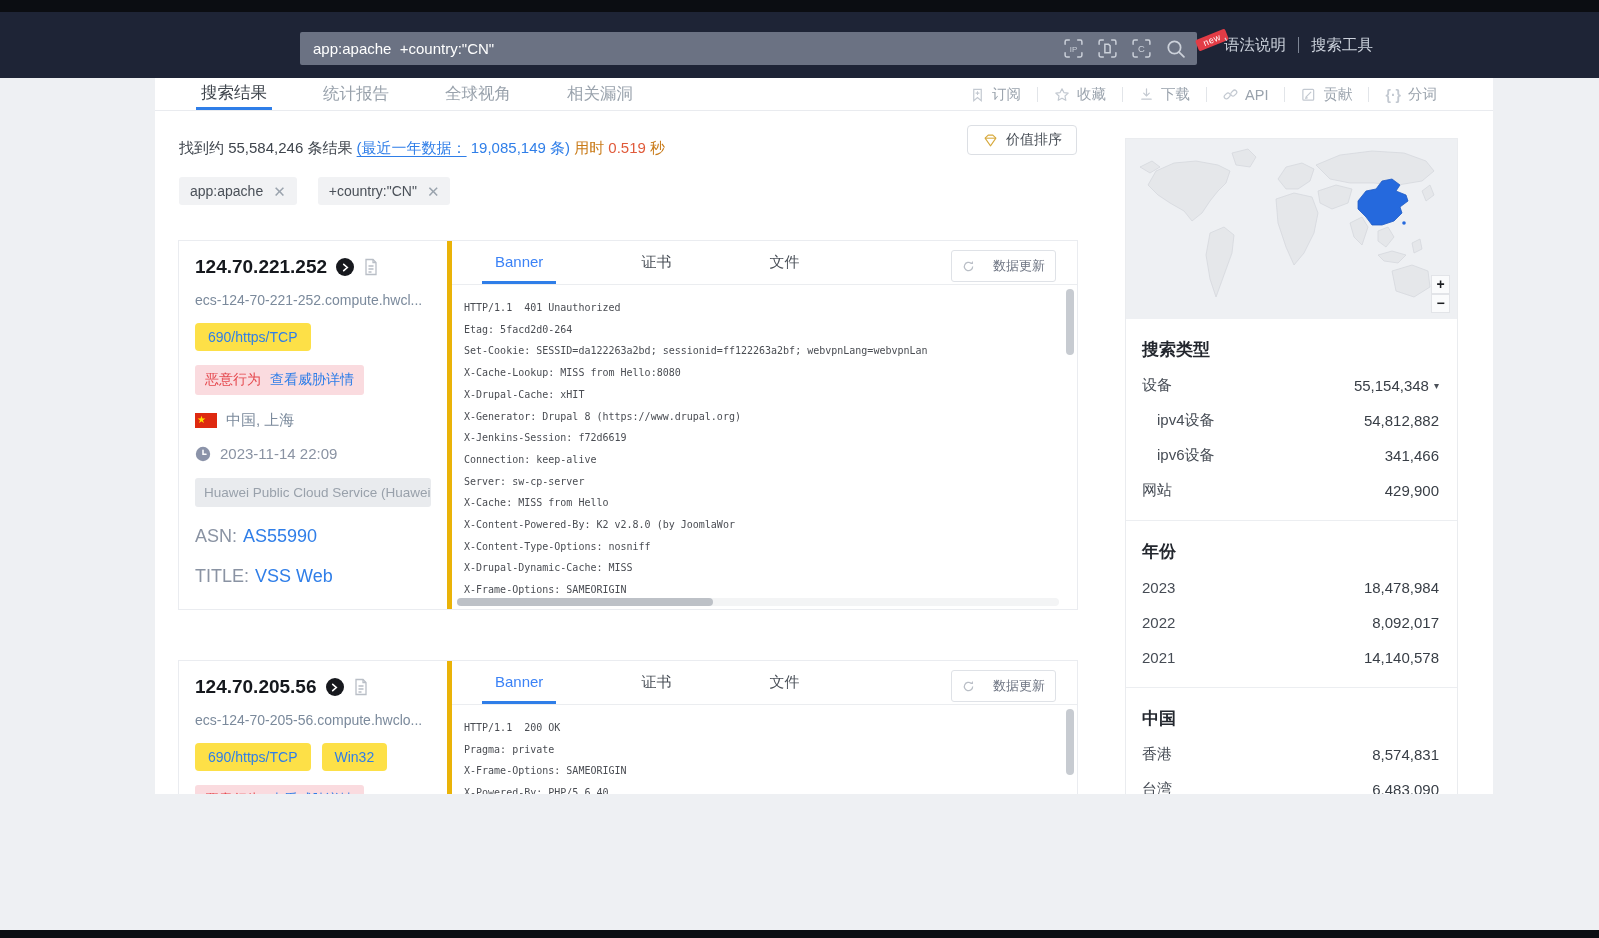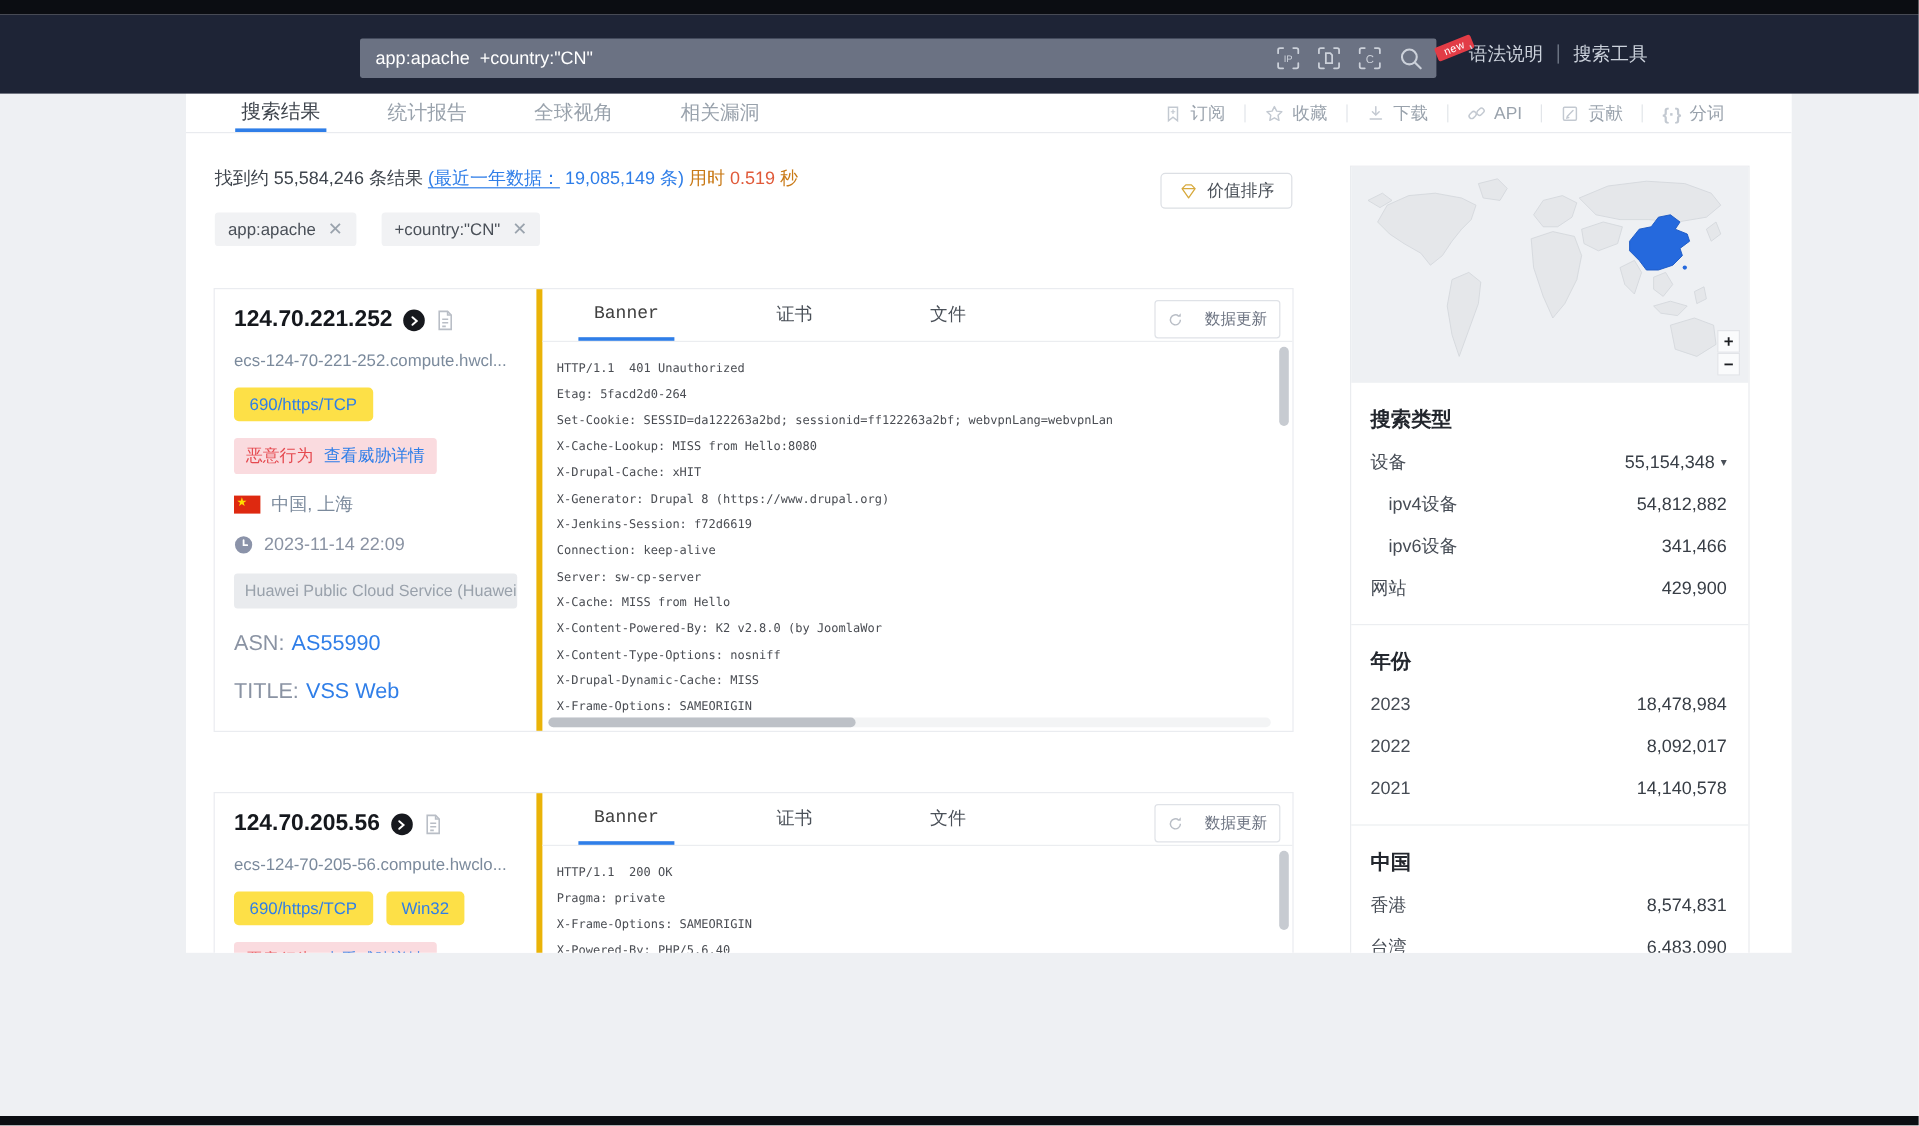--- a/index.html
+++ b/index.html
@@ -41,21 +41,21 @@
   .asep { width:1px; height:15px; background:#e2e5e9; }
   .brace-ic { color:#c3c9d1; font-size:14px; font-weight:700; }
 
   
   .meta { position:absolute; top:61px; left:24px; font-size:15px; color:#3f454d; white-space:pre; }
   .meta .blue { color:#2f7ee8; }
   .meta .recent { text-decoration:underline; text-underline-offset:3px; cursor:pointer; }
   .meta .t-label { color:#c97a17; }
   .meta .t-val { color:#e05a3a; }
   .sort-btn {
-    position:absolute; top:66px; left:812px; width:110px; height:30px; background:#fff;
+    position:absolute; top:47px; left:812px; width:110px; height:30px; background:#fff;
     border:1px solid #dcdfe4; border-radius:4px; display:flex; align-items:center; justify-content:center;
     gap:7px; font-size:14px; color:#4a5058; cursor:pointer; font-family:inherit;
   }
 
   
   .chips { position:absolute; top:99px; left:24px; display:flex; gap:21px; }
   .chip { background:#f1f2f4; border-radius:3px; padding:6px 11px; font-size:14px; color:#4a5058; display:flex; gap:10px; align-items:center; }
   .chip .x { color:#9aa3ad; font-size:15px; cursor:pointer; line-height:1; }
 
   
@@ -77,23 +77,23 @@
   .flag { width:22px; height:15px; background:#de2910; color:#ffde00; font-size:10px; line-height:14px; padding-left:2px; overflow:hidden; flex:none; }
   .time-row { margin-top:15px; display:flex; align-items:center; gap:9px; font-size:15px; color:#8a93a3; }
   .org-tag { margin-top:16px; background:#e9ebee; color:#99a1ab; font-size:13.5px; padding:7px 9px; border-radius:3px; max-width:243px; white-space:nowrap; overflow:hidden; cursor:pointer; }
   .kv { margin-top:19px; font-size:18px; }
   .kv .k { color:#8a93a3; margin-right:6px; }
   .kv a { color:#2f7ee8; text-decoration:none; cursor:pointer; }
 
   .card-right { flex:1; position:relative; }
   .panel-tabs { height:44px; border-bottom:1px solid #ebedf0; display:flex; align-items:stretch; padding-left:30px; gap:72px; }
   .ptab { font-size:15px; color:#4a5058; cursor:pointer; display:flex; align-items:center; padding:0 13px; }
-  .ptab.active { color:#404040; border-bottom:3px solid #2f7ee8;font-family:Liberation Mono, monospace; }
+  .ptab.active { color:#3b82f6; border-bottom:3px solid #2f7ee8; }
   .update-btn {
-    position:absolute; right:10px; top:9px; height:26px; background:#fff; border:1px solid #dfe2e7; border-radius:3px;
+    position:absolute; right:21px; top:9px; height:26px; background:#fff; border:1px solid #dfe2e7; border-radius:3px;
     display:flex; align-items:center; gap:18px; padding:15px 10px; font-size:13px; color:#6b7280; cursor:pointer; font-family:inherit;
   }
   .banner-pre {
     margin:0; padding:12px 18px 0 12px; font-family:"DejaVu Sans Mono","Liberation Mono",monospace;
     font-size:10px; line-height:21.7px; color:#4a4d53; white-space:pre; overflow:hidden; height:312px;
   }
   .vscroll { position:absolute; right:3px; top:48px; width:8px; height:308px; }
   .vthumb { width:8px; height:66px; background:#c7cbd1; border-radius:4px; }
   .hscroll { position:absolute; left:5px; right:18px; bottom:3px; height:8px; background:#f3f4f5; border-radius:4px; }
   .hthumb { width:256px; height:8px; background:#bdc1c7; border-radius:4px; }

